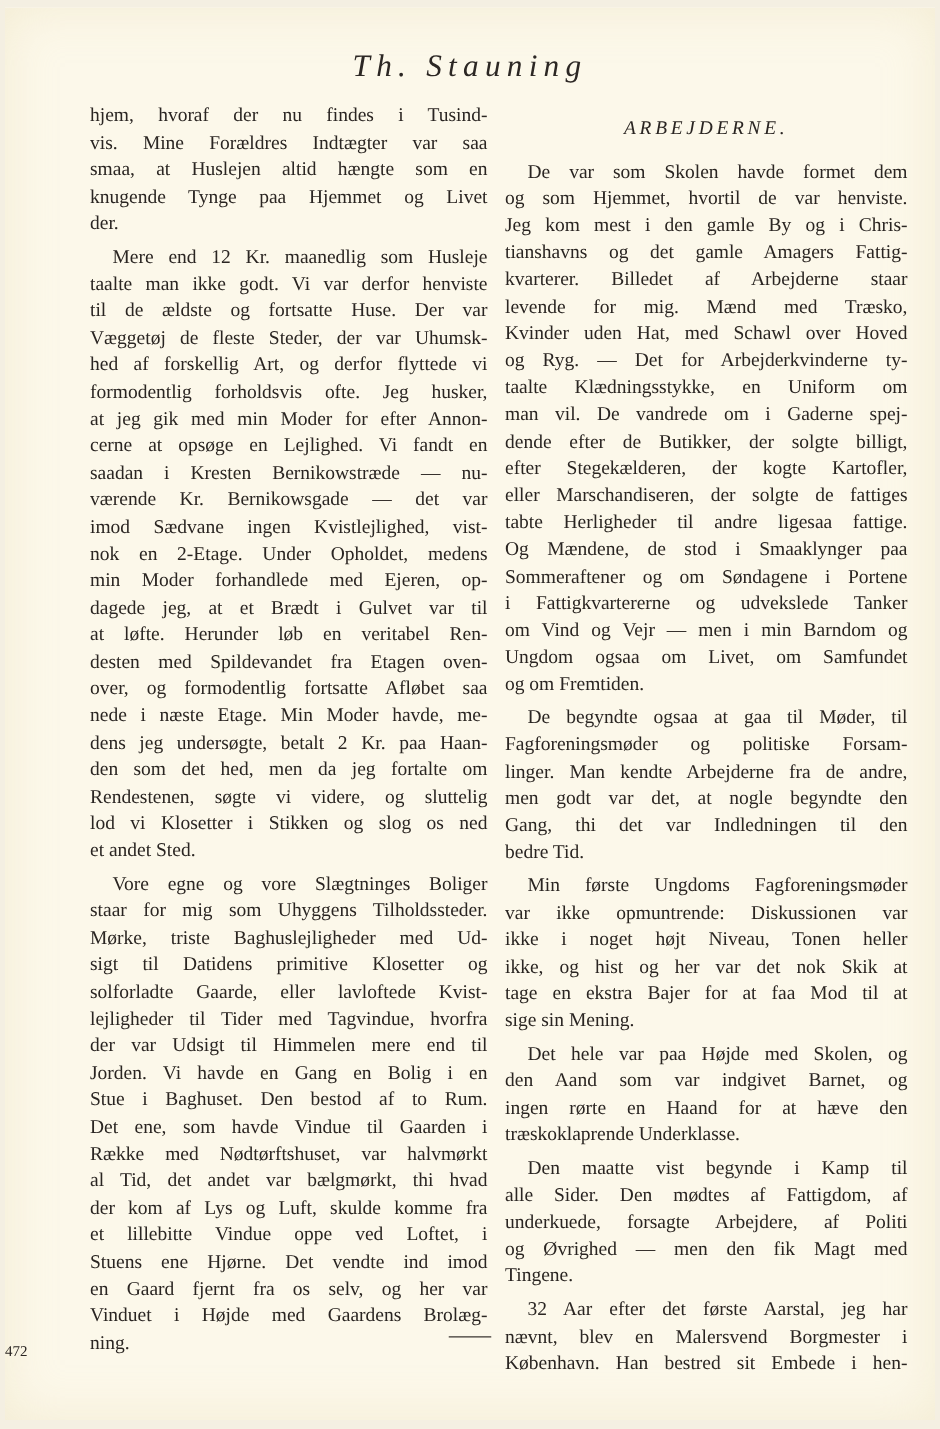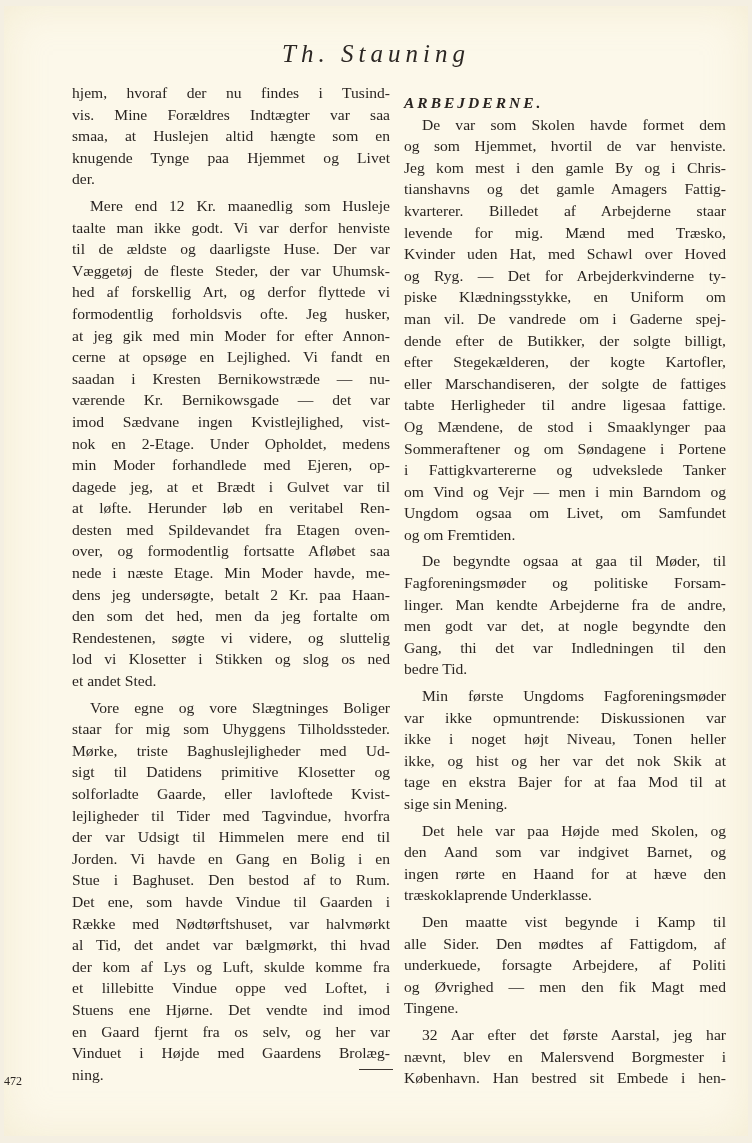--- a/index.html
+++ b/index.html
@@ -55,26 +55,27 @@
       text-align-last: left;
     }
     .line.indent {
       padding-left: 18px;
     }
     .para-gap {
       height: 5px;
     }
     .section-heading {
       display: block;
+      text-align: center;
       font-style: italic;
       letter-spacing: 3px;
       font-size: 15.5px;
       height: 21.6px;
       margin-top: 10px;
-      font-weight: bold;
+      margin-bottom: 13px;
     }
     .folio {
       position: absolute;
       left: 0;
       right: 0;
       top: 1063px;
       text-align: left;
       font-size: 12px;
     }
     .folio-rule {
@@ -95,21 +96,21 @@
         <span class="line">hjem, hvoraf der nu findes i Tusind-</span>
         <span class="line">vis. Mine Forældres Indtægter var saa</span>
         <span class="line">smaa, at Huslejen altid hængte som en</span>
         <span class="line">knugende Tynge paa Hjemmet og Livet</span>
         <span class="line last">der.</span>
       </div>
       <div class="para-gap"></div>
       <div>
         <span class="line indent">Mere end 12 Kr. maanedlig som Husleje</span>
         <span class="line">taalte man ikke godt. Vi var derfor henviste</span>
-        <span class="line">til de ældste og daarligste Huse. Der var</span>
+        <span class="line">til de ældste og fortsatte Huse. Der var</span>
         <span class="line">Væggetøj de fleste Steder, der var Uhumsk-</span>
         <span class="line">hed af forskellig Art, og derfor flyttede vi</span>
         <span class="line">formodentlig forholdsvis ofte. Jeg husker,</span>
         <span class="line">at jeg gik med min Moder for efter Annon-</span>
         <span class="line">cerne at opsøge en Lejlighed. Vi fandt en</span>
         <span class="line">saadan i Kresten Bernikowstræde — nu-</span>
         <span class="line">værende Kr. Bernikowsgade — det var</span>
         <span class="line">imod Sædvane ingen Kvistlejlighed, vist-</span>
         <span class="line">nok en 2-Etage. Under Opholdet, medens</span>
         <span class="line">min Moder forhandlede med Ejeren, op-</span>
@@ -152,21 +153,21 @@
     <div id="right-body">
         <div>
           <span class="line indent">De var som Skolen havde formet dem</span>
           <span class="line">og som Hjemmet, hvortil de var henviste.</span>
           <span class="line">Jeg kom mest i den gamle By og i Chris-</span>
           <span class="line">tianshavns og det gamle Amagers Fattig-</span>
           <span class="line">kvarterer. Billedet af Arbejderne staar</span>
           <span class="line">levende for mig. Mænd med Træsko,</span>
           <span class="line">Kvinder uden Hat, med Schawl over Hoved</span>
           <span class="line">og Ryg. — Det for Arbejderkvinderne ty-</span>
-          <span class="line">piske Klædningsstykke, en Uniform om</span>
+          <span class="line">taalte Klædningsstykke, en Uniform om</span>
           <span class="line">man vil. De vandrede om i Gaderne spej-</span>
           <span class="line">dende efter de Butikker, der solgte billigt,</span>
           <span class="line">efter Stegekælderen, der kogte Kartofler,</span>
           <span class="line">eller Marschandiseren, der solgte de fattiges</span>
           <span class="line">tabte Herligheder til andre ligesaa fattige.</span>
           <span class="line">Og Mændene, de stod i Smaaklynger paa</span>
           <span class="line">Sommeraftener og om Søndagene i Portene</span>
           <span class="line">i Fattigkvartererne og udvekslede Tanker</span>
           <span class="line">om Vind og Vejr — men i min Barndom og</span>
           <span class="line">Ungdom ogsaa om Livet, om Samfundet</span>

